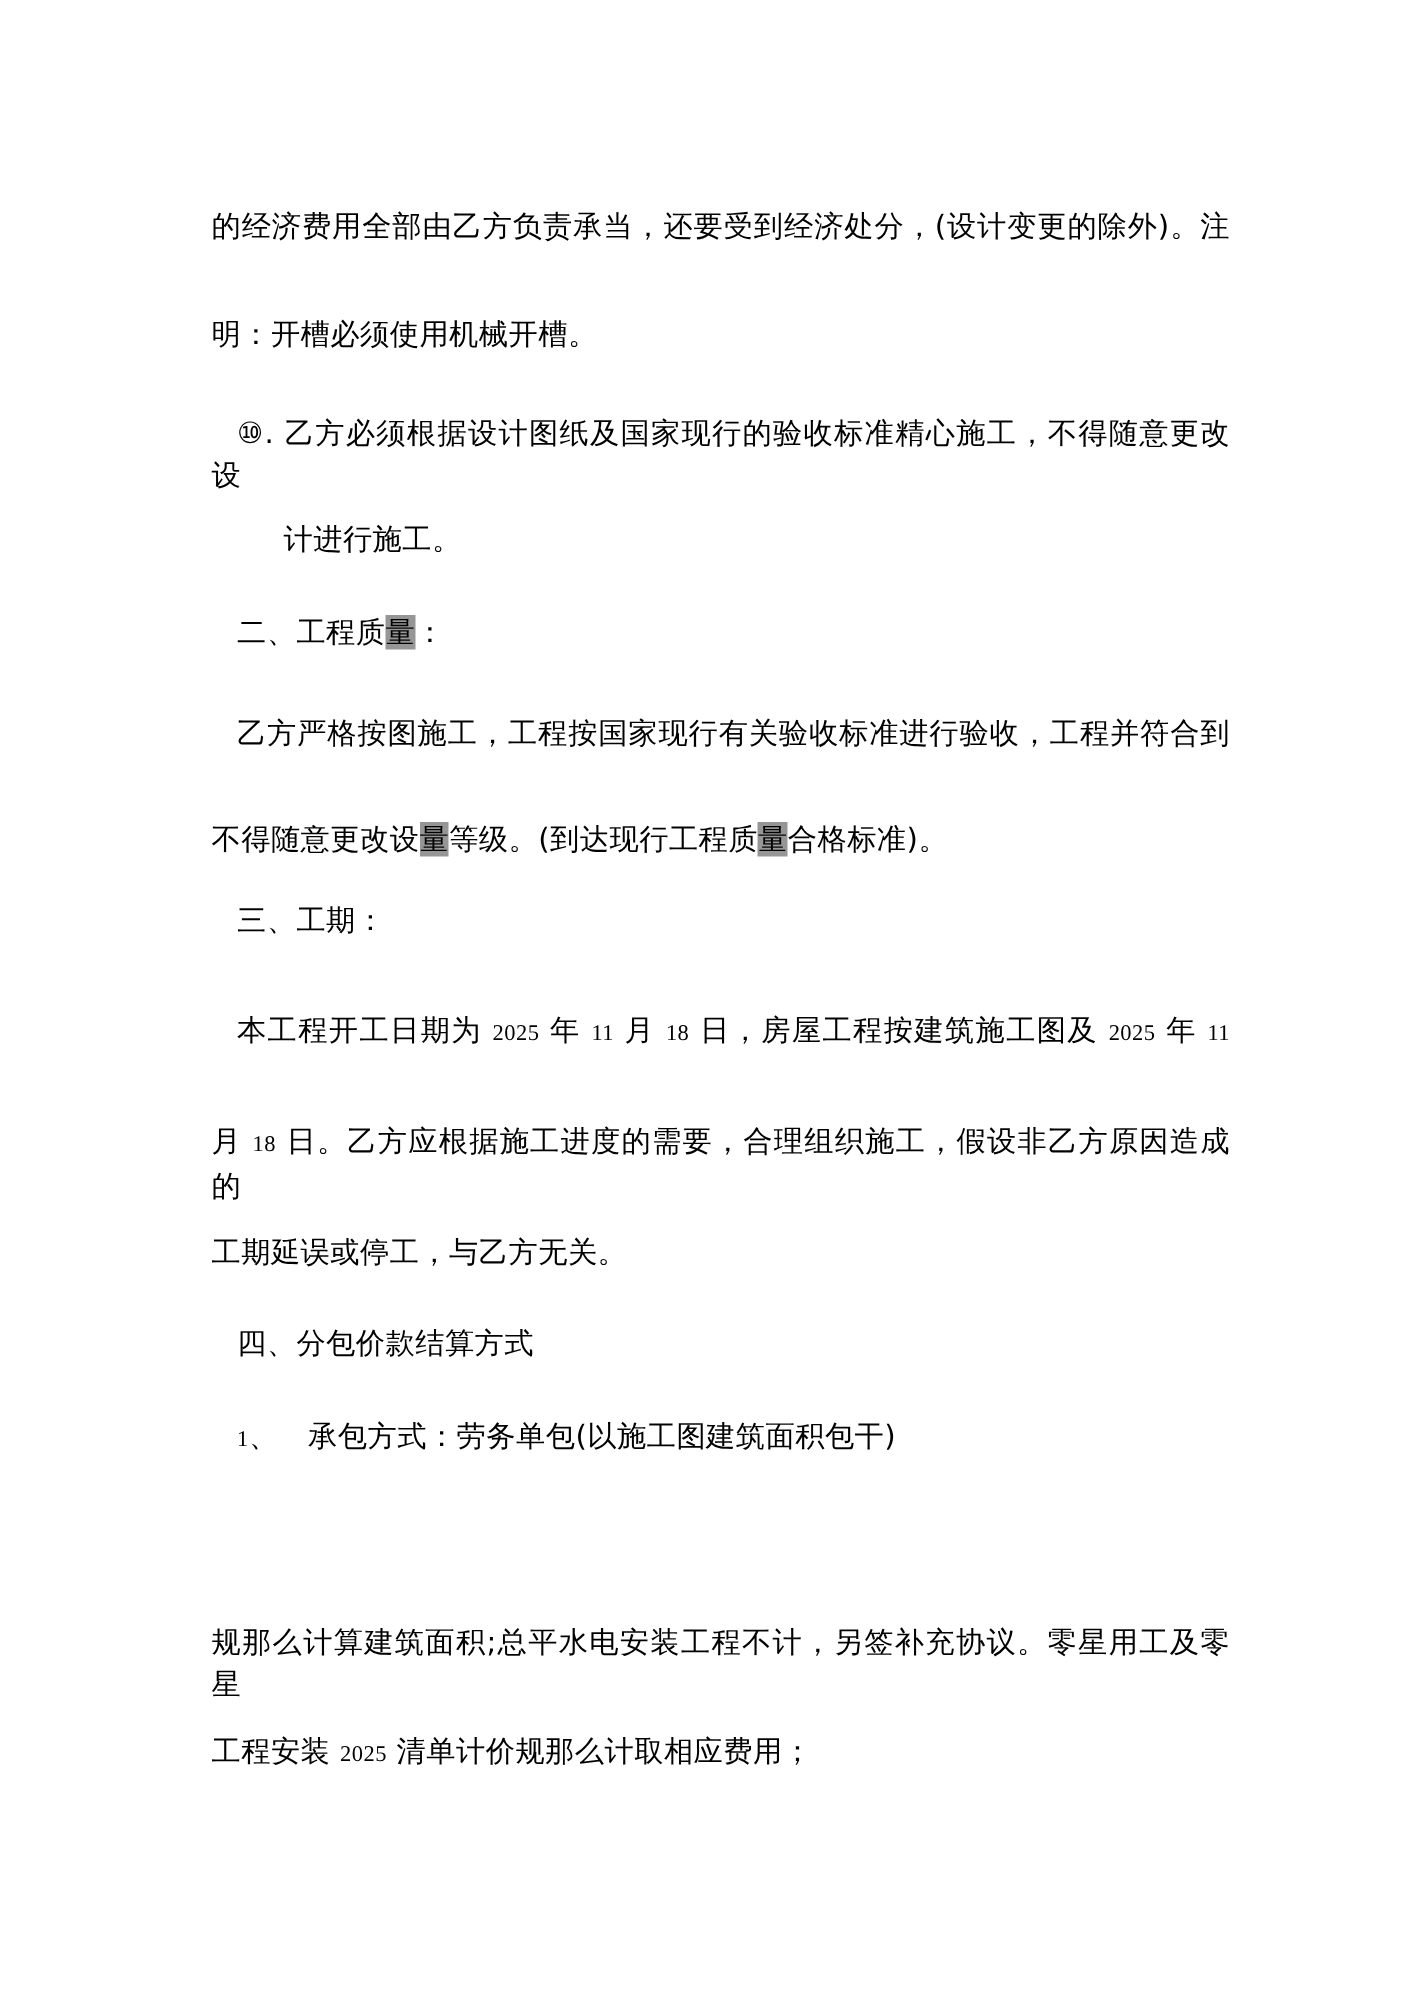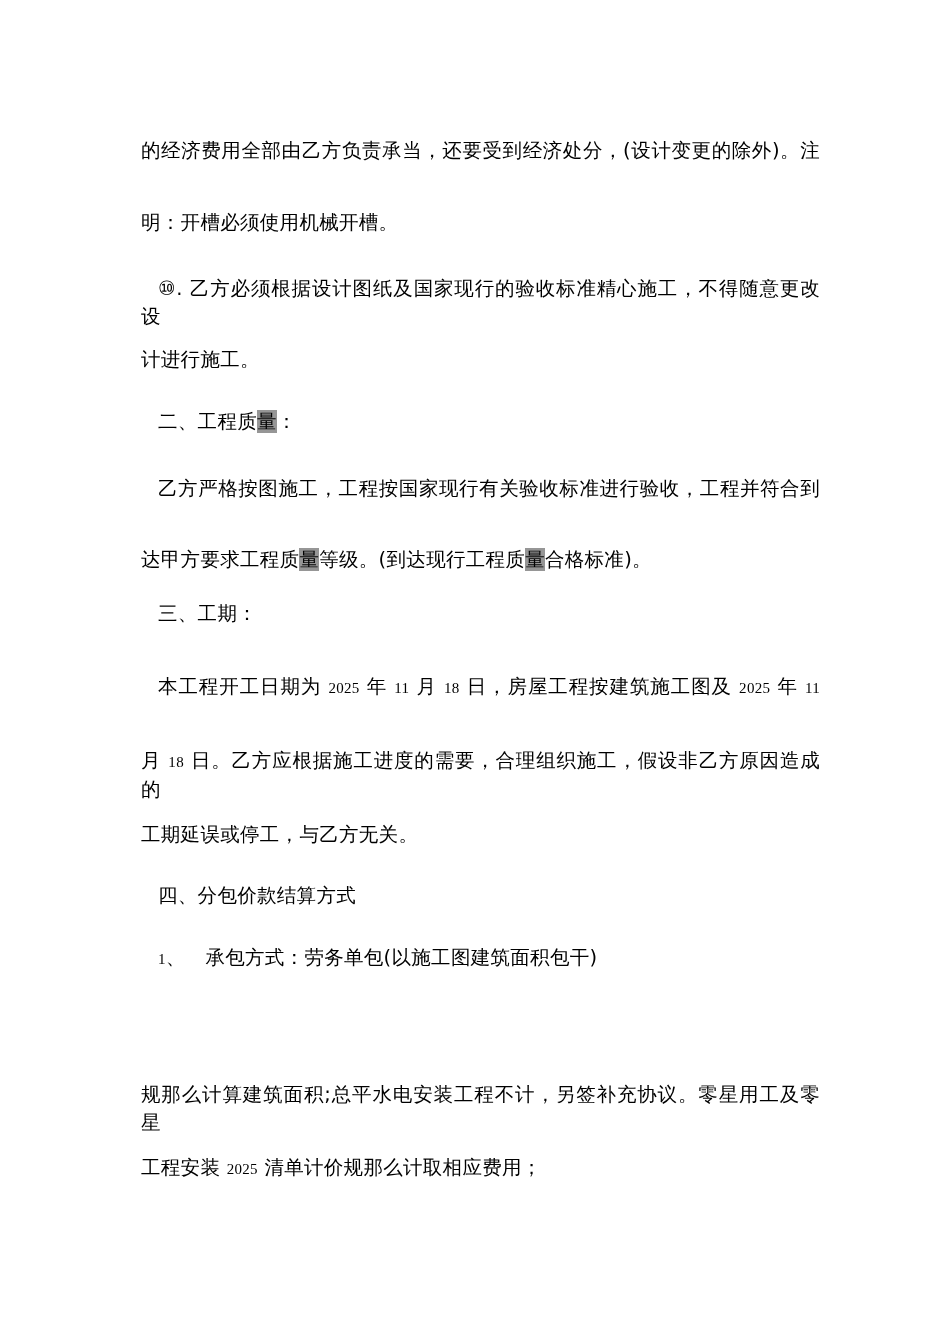--- a/index.html
+++ b/index.html
@@ -49,24 +49,24 @@
   }
 </style>
 </head>
 <body style="background: rgb(255, 255, 255); color: rgb(0, 0, 0);">
 
 <div class="doc-page">
   <div class="doc-body">
       <div class="line fill" style="top: 137px;"><span>的经济费用全部由乙方负责承当，还要受到经济处分，(设计变更的除外)。注</span></div>
       <div class="line" style="top: 209px;"><span>明：开槽必须使用机械开槽。</span></div>
       <div class="line fill indent" style="top: 275px;"><span>⑩. 乙方必须根据设计图纸及国家现行的验收标准精心施工，不得随意更改设</span></div>
-      <div class="line" style="top: 346px;"><span>计进行施工。</span></div>
+      <div class="line" style="top: 346px; margin-left: 48px;"><span>计进行施工。</span></div>
       <div class="line indent" style="top: 408px;"><span>二、工程质</span><span class="hl">量</span><span>：</span></div>
       <div class="line fill indent" style="top: 475px;"><span>乙方严格按图施工，工程按国家现行有关验收标准进行验收，工程并符合到</span></div>
-      <div class="line" style="top: 546px;"><span>达甲方要求工程质</span><span class="hl">量</span><span>等级。(到达现行工程质</span><span class="hl">量</span><span>合格标准)。</span></div>
+      <div class="line" style="top: 546px;"><span>不得随意更改设</span><span class="hl">量</span><span>等级。(到达现行工程质</span><span class="hl">量</span><span>合格标准)。</span></div>
       <div class="line indent" style="top: 600px;"><span>三、工期：</span></div>
       <div class="line fill indent" style="top: 673px;"><span>本工程开工日期为 </span><span class="num">2025</span><span> 年 </span><span class="num">11</span><span> 月 </span><span class="num">18</span><span> 日，房屋工程按建筑施工图及 </span><span class="num">2025</span><span> 年 </span><span class="num">11</span></div>
       <div class="line fill" style="top: 747px;"><span>月 </span><span class="num">18</span><span> 日。乙方应根据施工进度的需要，合理组织施工，假设非乙方原因造成的</span></div>
       <div class="line indent" style="top: 882px;"><span>四、分包价款结算方式</span></div>
       <div class="line" style="top: 821px;"><span>工期延误或停工，与乙方无关。</span></div>
       <div class="line indent" style="top: 944px;"><span class="num">1</span><span>、　承包方式：劳务单包(以施工图建筑面积包干)</span></div>
       <div class="line fill" style="top: 1081px;"><span>规那么计算建筑面积;总平水电安装工程不计，另签补充协议。零星用工及零星</span></div>
       <div class="line" style="top: 1154px;"><span>工程安装 </span><span class="num">2025</span><span> 清单计价规那么计取相应费用；</span></div>
     </div>
 </div>

